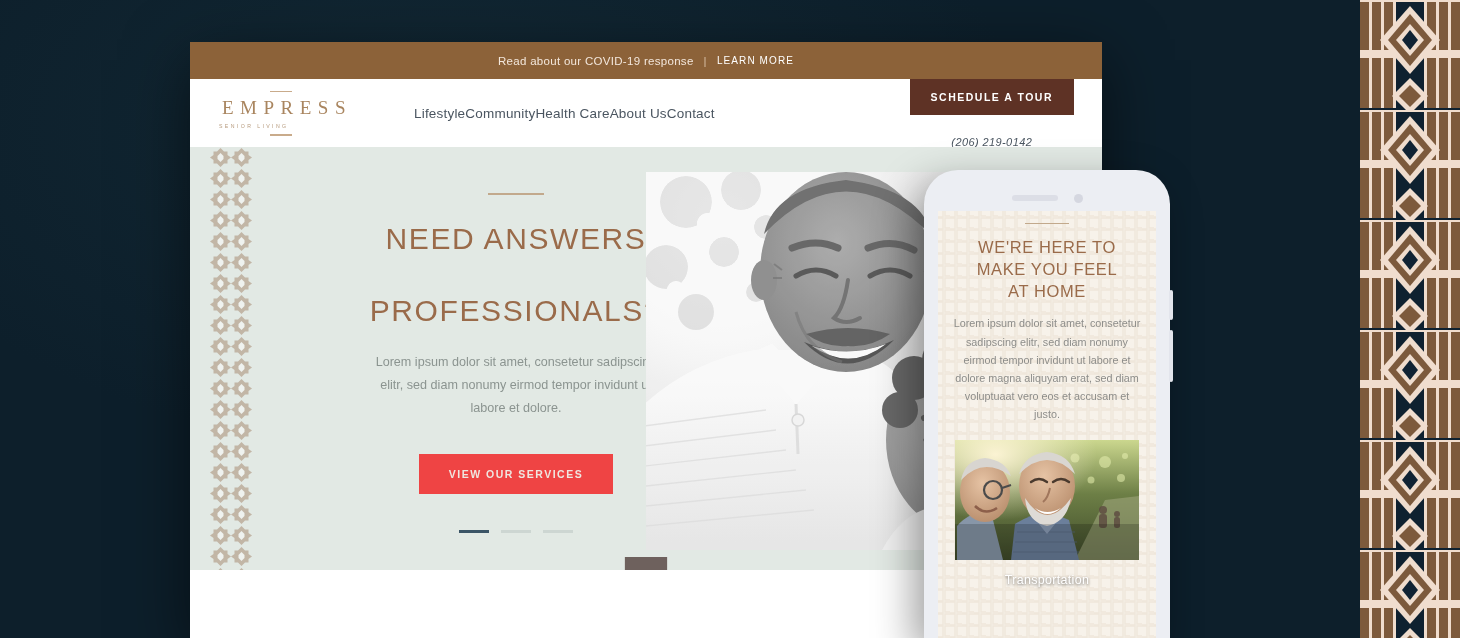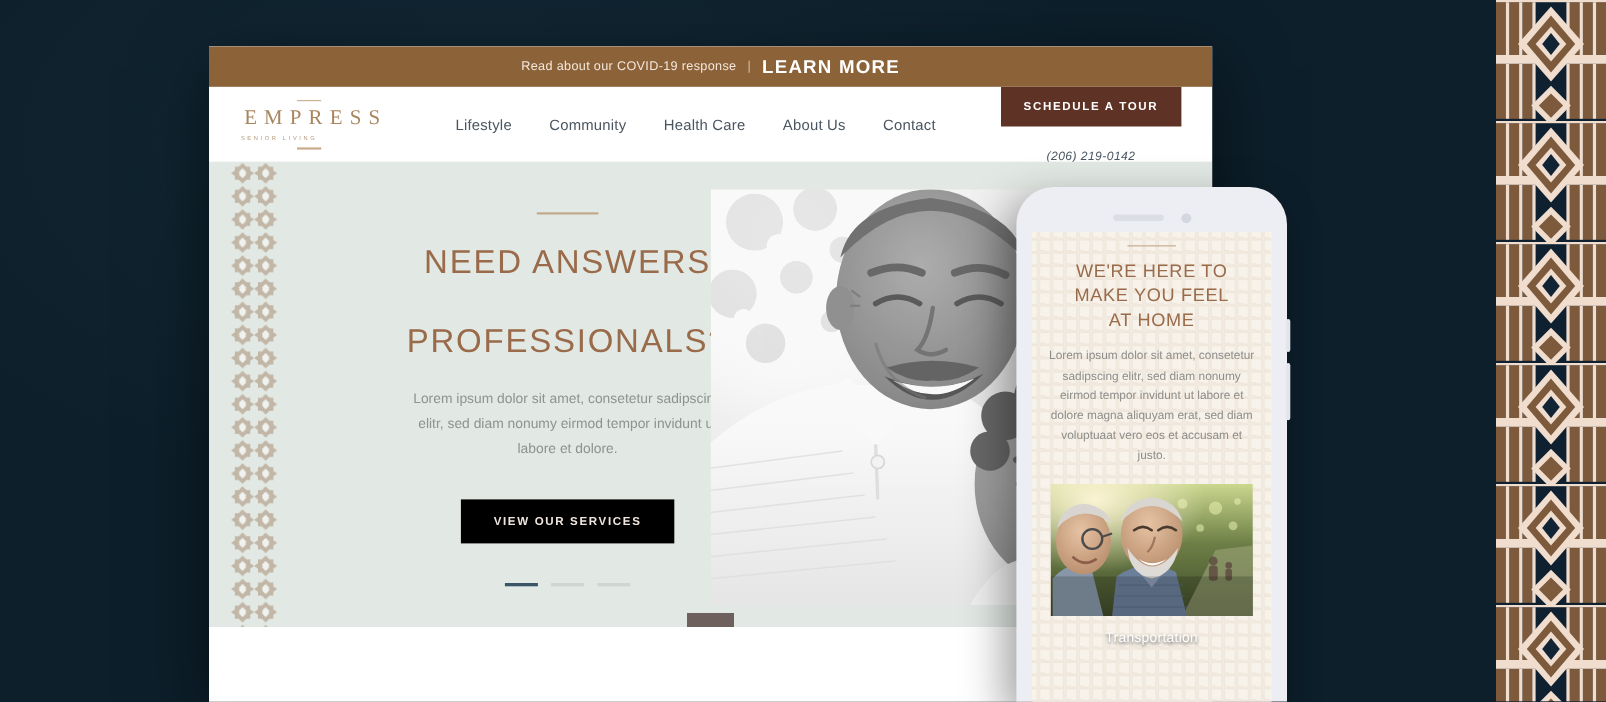--- a/index.html
+++ b/index.html
@@ -38,21 +38,21 @@
 
   
   .announce {
     height:37px; background:#8c6239;
     display:flex; align-items:center; justify-content:center;
     gap:10px;
     color:#f3e7dc; font-size:11.5px; letter-spacing:.3px;
   }
   .announce .sep { color:#d6bda4; }
   .announce .learn {
-    color:#fff; font-weight:bold; font-size:17px;
+    color:#fff; font-weight:normal; font-size:10px;
     letter-spacing:1.1px; text-decoration:none;
   }
 
   
   .header {
     height:68px; background:#fff;
     display:flex; align-items:center;
     padding:0 24px 0 26px;
     position:relative;
   }
@@ -65,21 +65,21 @@
     font-family:"Liberation Serif", serif;
     font-size:19px; letter-spacing:6.5px;
     color:#a9855f; padding-left:6px;
   }
   .logo .sub {
     font-size:5.2px; letter-spacing:2.4px;
     color:#b79b7e; margin-top:4px; padding-left:3px;
   }
 
   .nav {
-    display:flex; align-items:center; gap:34px;
+    display:flex; align-items:center; 
     margin-left:68px;
   }
   .nav a {
     color:#4a5560; font-size:13.5px; text-decoration:none;
     letter-spacing:.2px;
   }
 
   .header-cta {
     margin-left:auto; text-align:center; padding-right:4px;
   }
@@ -115,21 +115,21 @@
     font-size:30px; line-height:36px;
     letter-spacing:1.6px;
     color:#9a6b4a; text-align:center;
   }
   .hero-body {
     margin-top:22px; width:290px;
     font-size:12.6px; line-height:23px;
     color:#8b9490; text-align:center;
   }
   .btn-services {
-    margin-top:34px; background:#000000; color:#efe6e0;
+    margin-top:34px; background:#ef4444; color:#efe6e0;
     font-size:10.5px; font-weight:bold; letter-spacing:1.5px;
     padding:14px 30px; border:none; cursor:pointer;
     font-family:"Liberation Sans", sans-serif;
   }
   .dots { margin-top:36px; display:flex; gap:12px; }
   .dot { width:30px; height:3px; background:#cdd6d2; }
   .dot.active { background:#3b5566; }
 
   .hero-photo {
     position:absolute; left:456px; top:25px;

